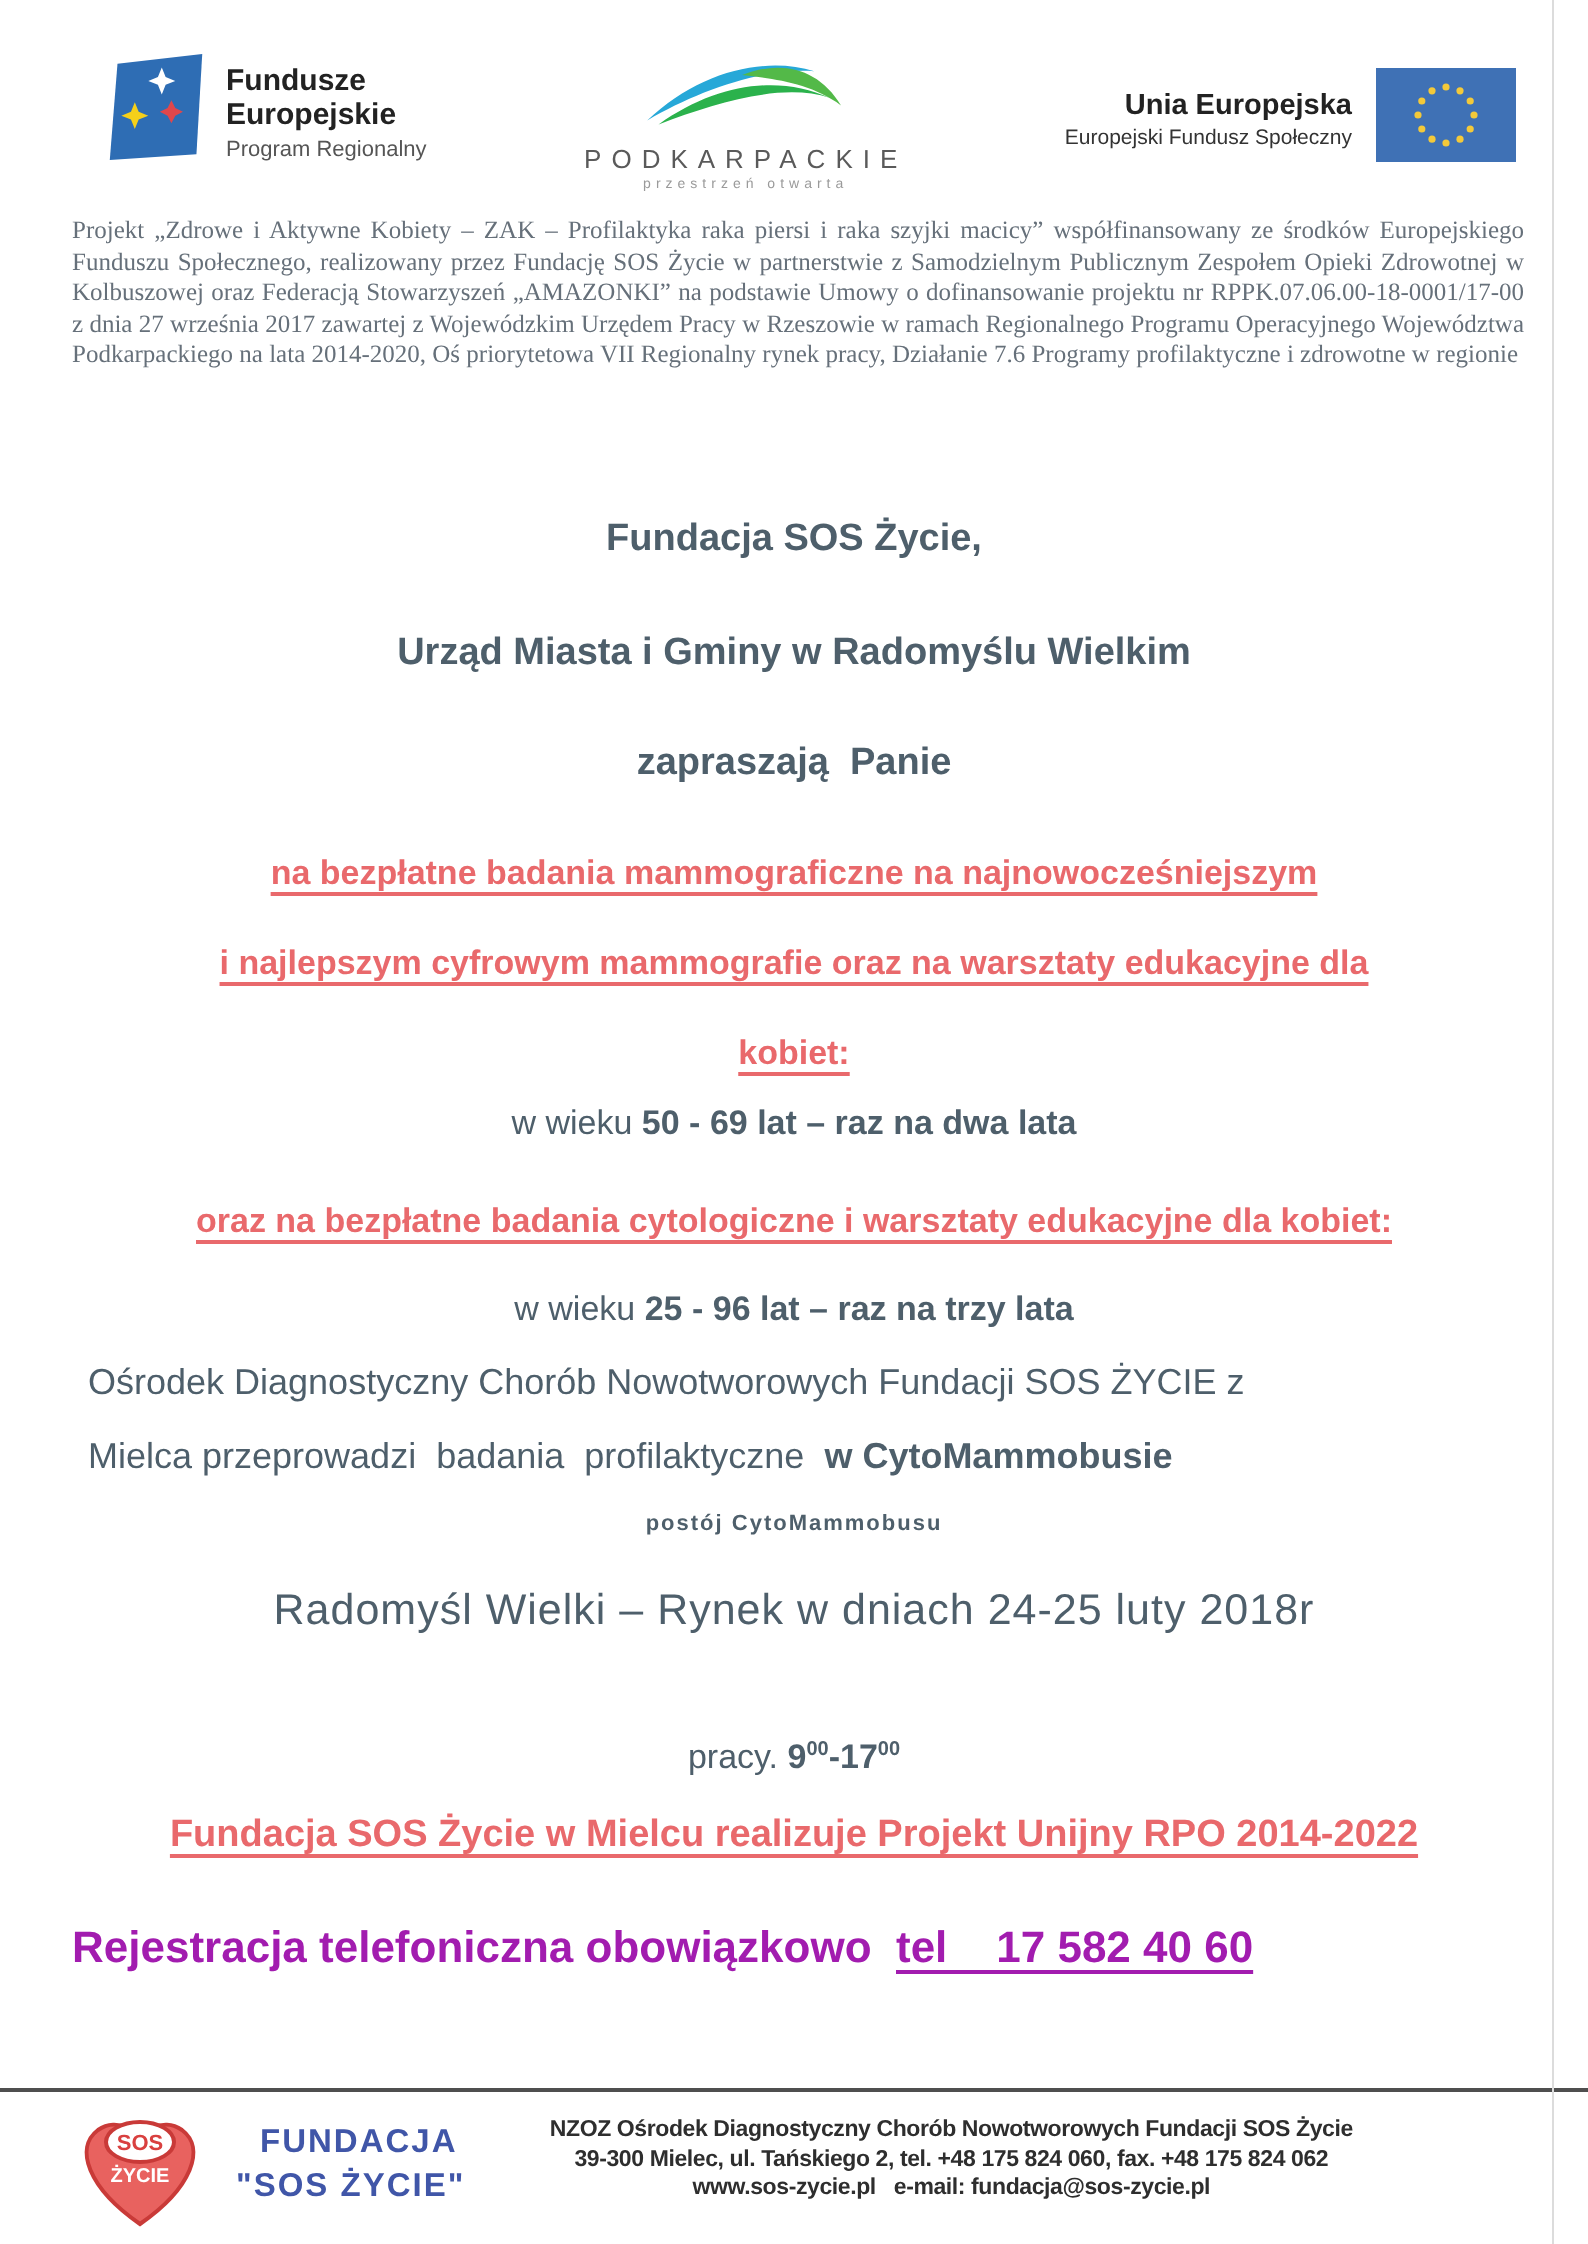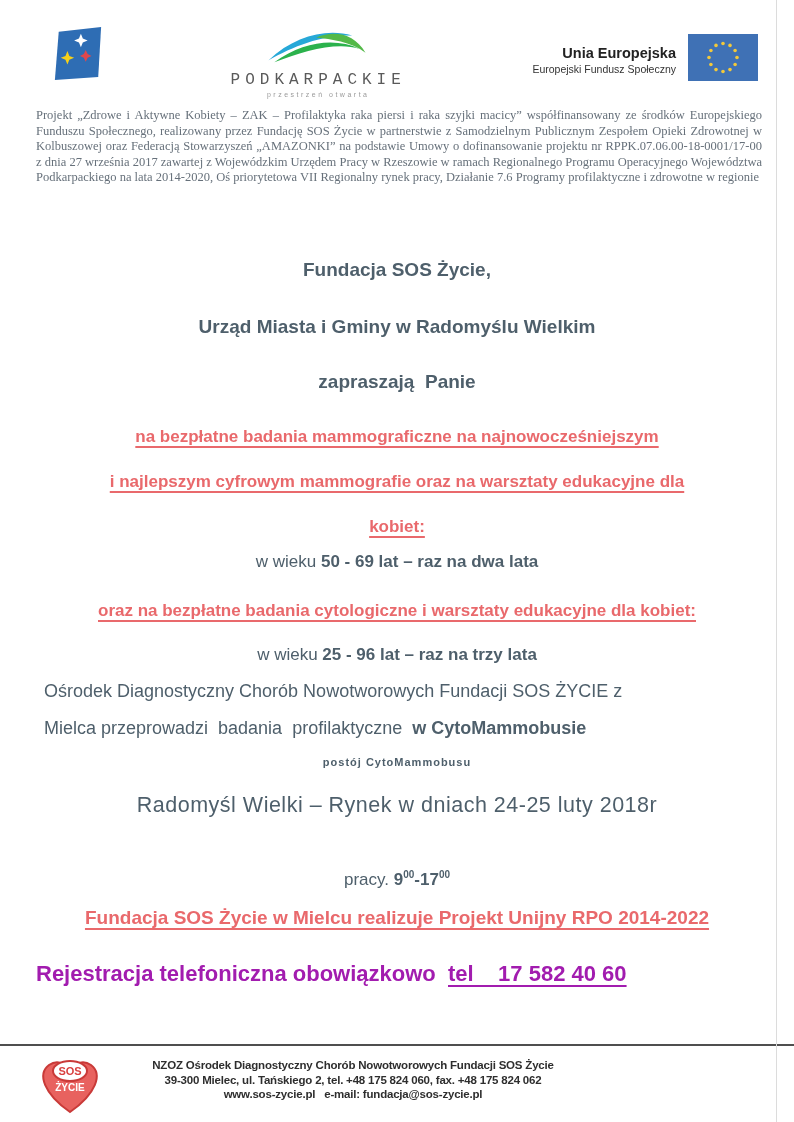--- a/index.html
+++ b/index.html
@@ -17,21 +17,21 @@
     text-decoration-thickness:2px;
     text-underline-offset:4px;
   }
   
   .logos { top:24px; left:52px; width:706px; display:flex; justify-content:space-between; align-items:flex-start; }
   .logo-eu-funds { display:flex; gap:9px; align-items:flex-start; }
   .logo-eu-funds .txt { padding-top:8px; }
   .logo-eu-funds .title { font-size:15px; font-weight:bold; color:#222; line-height:17px; white-space:pre-line; }
   .logo-eu-funds .sub { font-size:11px; color:#555; margin-top:3px; }
   .logo-podkarpackie { text-align:center; padding-top:4px; }
-  .logo-podkarpackie .title { font-size:16px; letter-spacing:5px; color:#5a5a5a; margin-top:1px;font-family:Liberation Mono, monospace; }
+  .logo-podkarpackie .title { font-size:13px; letter-spacing:5px; color:#5a5a5a; margin-top:1px; }
   .logo-podkarpackie .sub { font-size:7px; letter-spacing:2.5px; color:#9a9a9a; margin-top:2px; }
   .logo-eu { display:flex; gap:12px; align-items:center; padding-top:10px; }
   .logo-eu .txt { text-align:right; }
   .logo-eu .title { font-size:14.5px; font-weight:bold; color:#222; }
   .logo-eu .sub { font-size:10.5px; color:#333; margin-top:2px; }
   
   .paragraph {
     top:108px; left:36px; width:726px;
     font-family:"Liberation Serif", serif;
     font-size:12.5px; line-height:15.6px; text-align:justify;
@@ -67,20 +67,25 @@
   <div class="abs logos">
 
     <div class="logo-eu-funds">
       <span>
         <svg width="52" height="58" viewBox="0 0 54 58">
           <path d="M7 7 L51 2 L48 54 L3 57 Z" fill="#2e6db4"></path>
           <path d="M30 9 L32 14 L37 16 L32 18 L30 23 L28 18 L23 16 L28 14 Z" fill="#ffffff"></path>
           <path d="M16 27 L18 32 L23 34 L18 36 L16 41 L14 36 L9 34 L14 32 Z" fill="#f5d01a"></path>
           <path d="M35 26 L37 30 L41 32 L37 34 L35 38 L33 34 L29 32 L33 30 Z" fill="#e0474c"></path>
         </svg>
+      </span>
+      <span class="txt">
+        <div class="title">Fundusze
+Europejskie</div>
+        <div class="sub">Program Regionalny</div>
       </span>
     </div>
 
     <div class="logo-podkarpackie">
       <span>
         <svg width="118" height="38" viewBox="0 0 120 40">
           <path d="M8 34 C 35 8, 70 0, 96 8 C 70 6, 35 18, 8 34 Z" fill="#27a8d8"></path>
           <path d="M14 36 C 45 14, 78 10, 104 22 C 80 14, 45 24, 14 36 Z" fill="#2bb24c"></path>
           <path d="M58 10 C 78 2, 98 6, 110 26 C 94 14, 74 12, 58 10 Z" fill="#53b948"></path>
         </svg>
@@ -149,20 +154,24 @@
   <div class="abs footer">
     <div class="footer-logo">
       <span>
         <svg width="80" height="62" viewBox="0 0 76 62">
           <path d="M38 58 C 12 40, 5 20, 17 11 C 27 4, 38 12, 38 20 C 38 12, 49 4, 59 11 C 71 20, 64 40, 38 58 Z" fill="#e8625f" stroke="#c93a38" stroke-width="2"></path>
           <ellipse cx="38" cy="17" rx="17" ry="10" fill="#ffffff" stroke="#c93a38" stroke-width="2"></ellipse>
           <text x="38" y="21" text-anchor="middle" font-size="11" font-weight="bold" fill="#d9403f" font-family="Liberation Sans, sans-serif">SOS</text>
           <text x="38" y="37" text-anchor="middle" font-size="10" font-weight="bold" fill="#ffffff" font-family="Liberation Sans, sans-serif">ŻYCIE</text>
         </svg>
       </span>
+      <span class="footer-logo-text">
+        <div class="l1">FUNDACJA</div>
+        <div class="l2">"SOS ŻYCIE"</div>
+      </span>
     </div>
     <div class="footer-text">
       <div>NZOZ Ośrodek Diagnostyczny Chorób Nowotworowych Fundacji SOS Życie</div>
       <div>39-300 Mielec, ul. Tańskiego 2, tel. +48 175 824 060, fax. +48 175 824 062</div>
       <div>www.sos-zycie.pl&nbsp;&nbsp; e-mail: fundacja@sos-zycie.pl</div>
     </div>
   </div>
 
   <div class="abs scan-line"></div>
 

